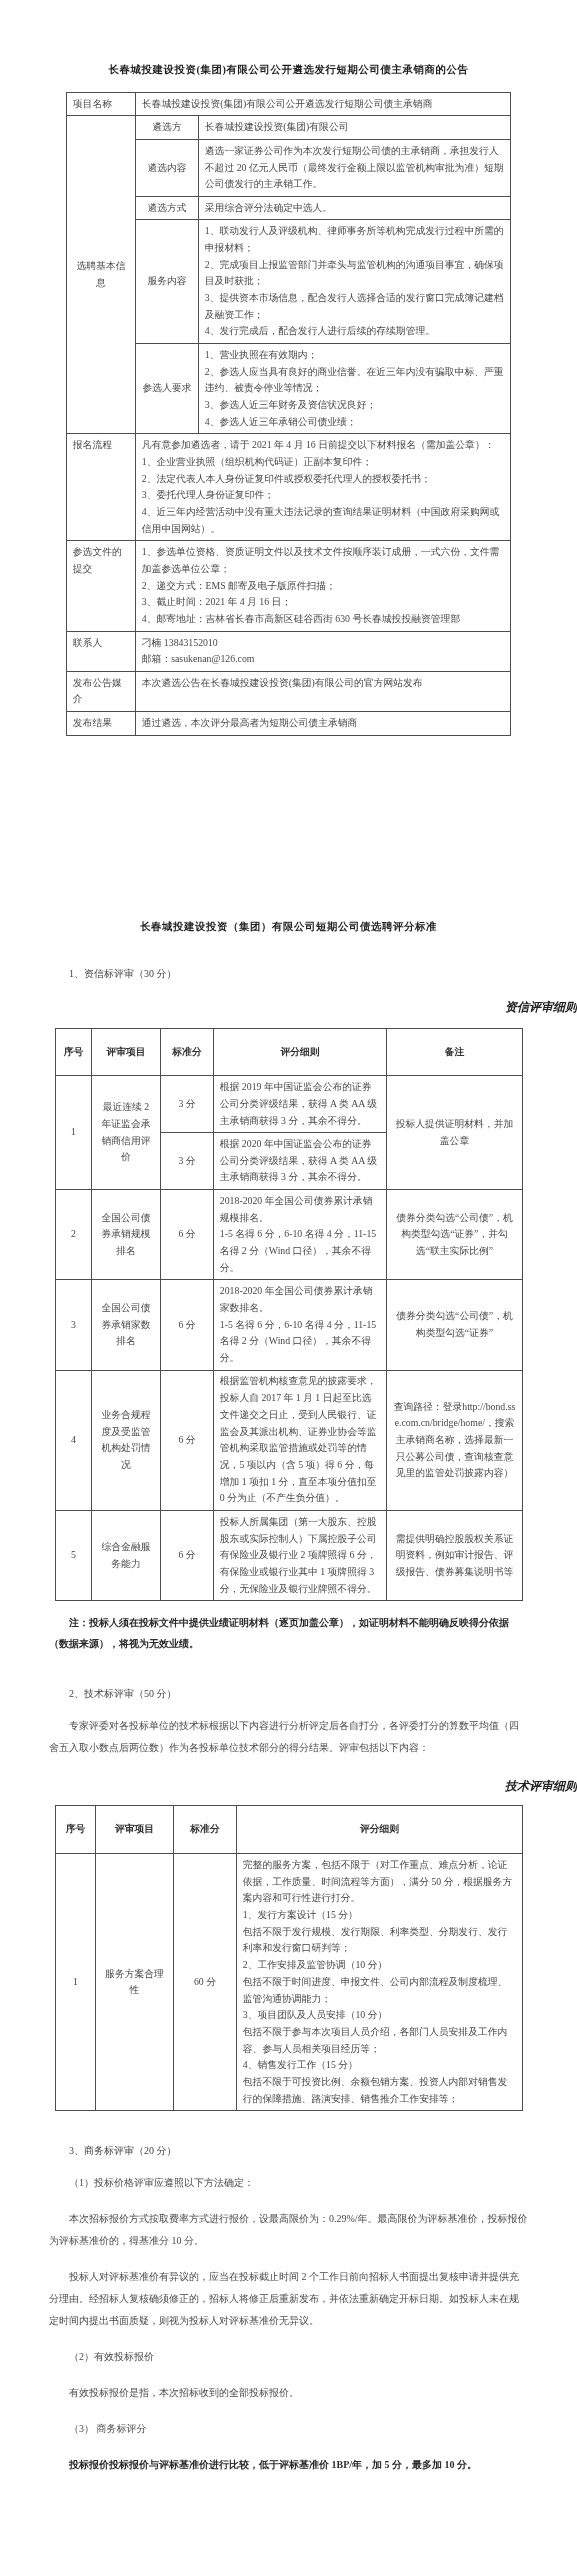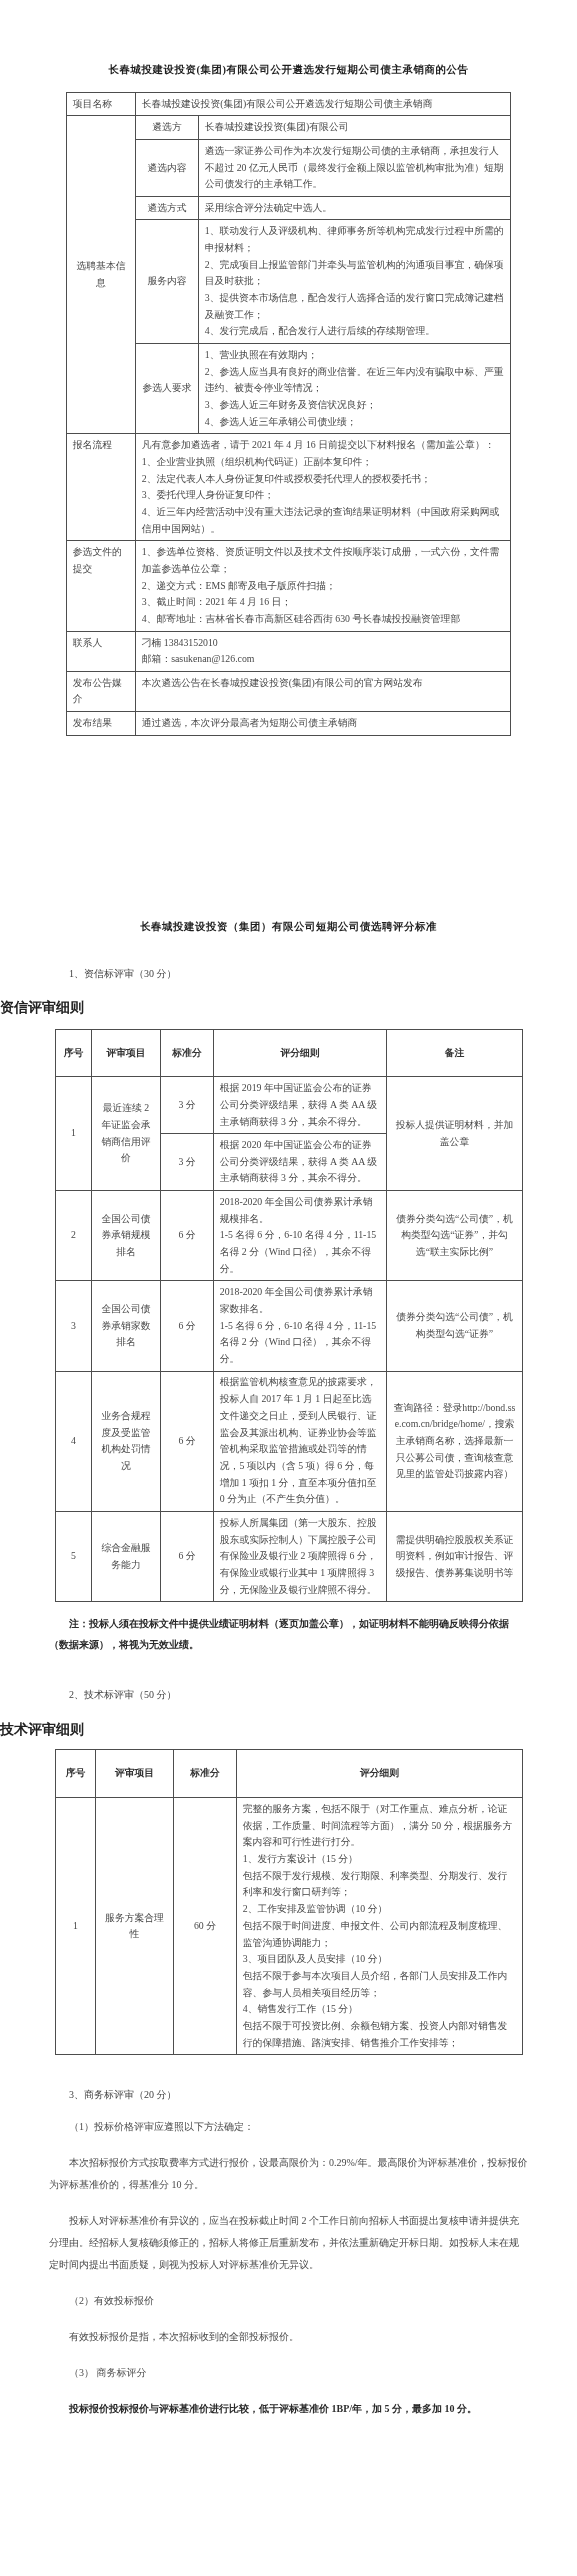--- a/index.html
+++ b/index.html
@@ -28,22 +28,23 @@
   .t1 .lab{text-align:left;}
   .t1 .grp{text-align:center;vertical-align:middle;}
   .t1 .sub{text-align:center;}
   .t1 .vt{vertical-align:top;}
   
   .title2{margin-top:184px;}
   .sec{
     margin:33px 4px 0 49px;font-size:10px;color:#3f3f3f;text-indent:2em;
   }
   .tbl-title{
-    text-align:left;font-size:14px;font-weight:bold;color:#222;
+    text-align:right;font-size:12px;font-weight:bold;color:#222;
     margin:18.5px 0 0;
+    font-style:italic;
   }
   .t2{width:468px;margin:11.5px 0 0 55px;}
   .t2 .hrow th{padding:15px 3.5px;}
   .t2 .c-no,.t2 .c-item,.t2 .c-score,.t2 .c-note{text-align:center;}
   .t2 .rule{text-align:left;}
   .t3{width:468px;margin:10.4px 0 0 55px;}
   .t3 .hrow th{padding:15px 3.5px;}
   .t3 .c-no,.t3 .c-item,.t3 .c-score{text-align:center;}
   .t3 .rule{text-align:left;}
   .note-p{
@@ -196,20 +197,21 @@
       <td class="rule pre">投标人所属集团（第一大股东、控股股东或实际控制人）下属控股子公司有保险业及银行业 2 项牌照得 6 分，有保险业或银行业其中 1 项牌照得 3 分，无保险业及银行业牌照不得分。</td>
       <td class="c-note pre">需提供明确控股股权关系证明资料，例如审计报告、评级报告、债券募集说明书等</td>
     </tr>
   </tbody>
     </table>
 
   <p class="note-p">注：投标人须在投标文件中提供业绩证明材料（逐页加盖公章），如证明材料不能明确反映得分依据（数据来源），将视为无效业绩。</p>
 
   <p class="sec">2、技术标评审（50 分）</p>
 
+  <p class="body-p">专家评委对各投标单位的技术标根据以下内容进行分析评定后各自打分，各评委打分的算数平均值（四舍五入取小数点后两位数）作为各投标单位技术部分的得分结果。评审包括以下内容：</p>
 
   <h2 class="tbl-title">技术评审细则</h2>
 
   <table class="t3">
     <colgroup>
         <col style="width:40px">
         <col style="width:78px">
         <col style="width:63px">
         <col style="width:286px">
       </colgroup>

